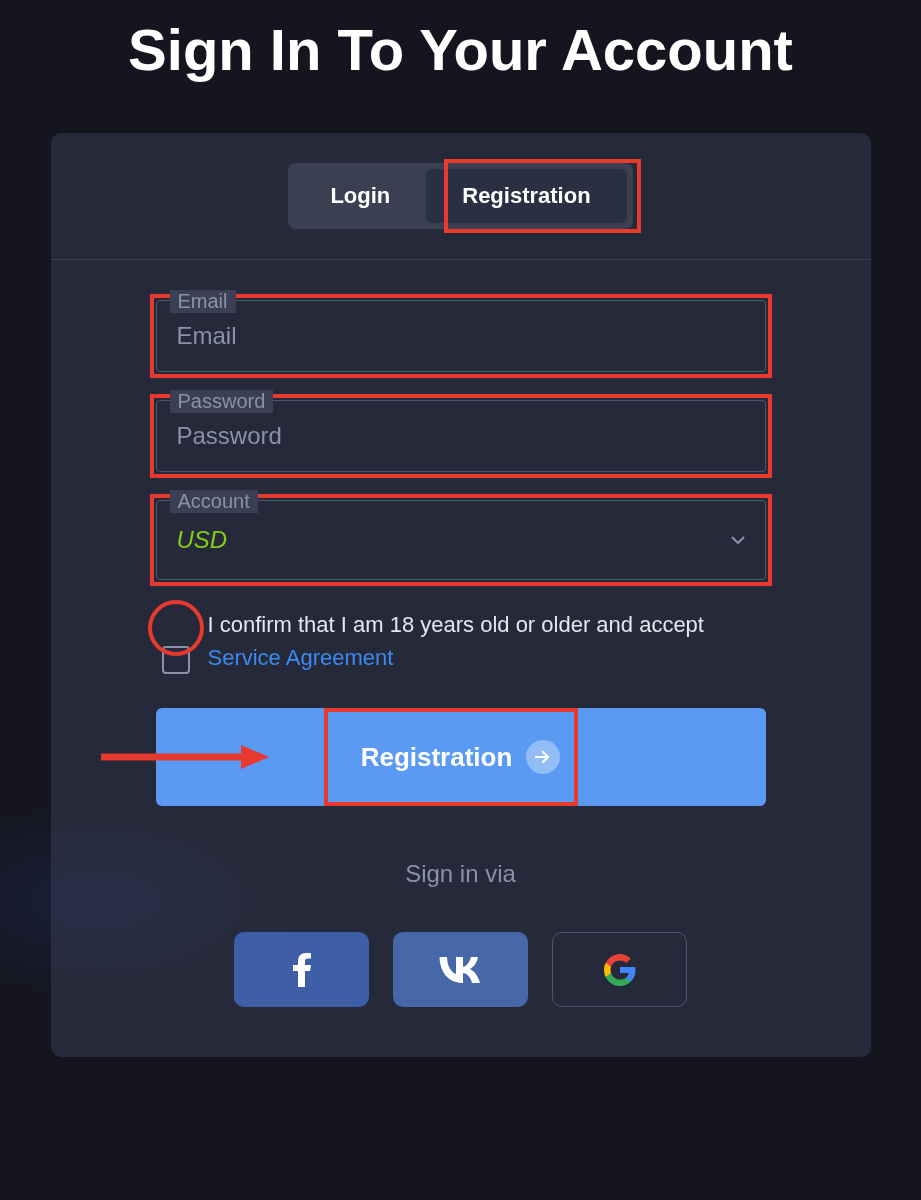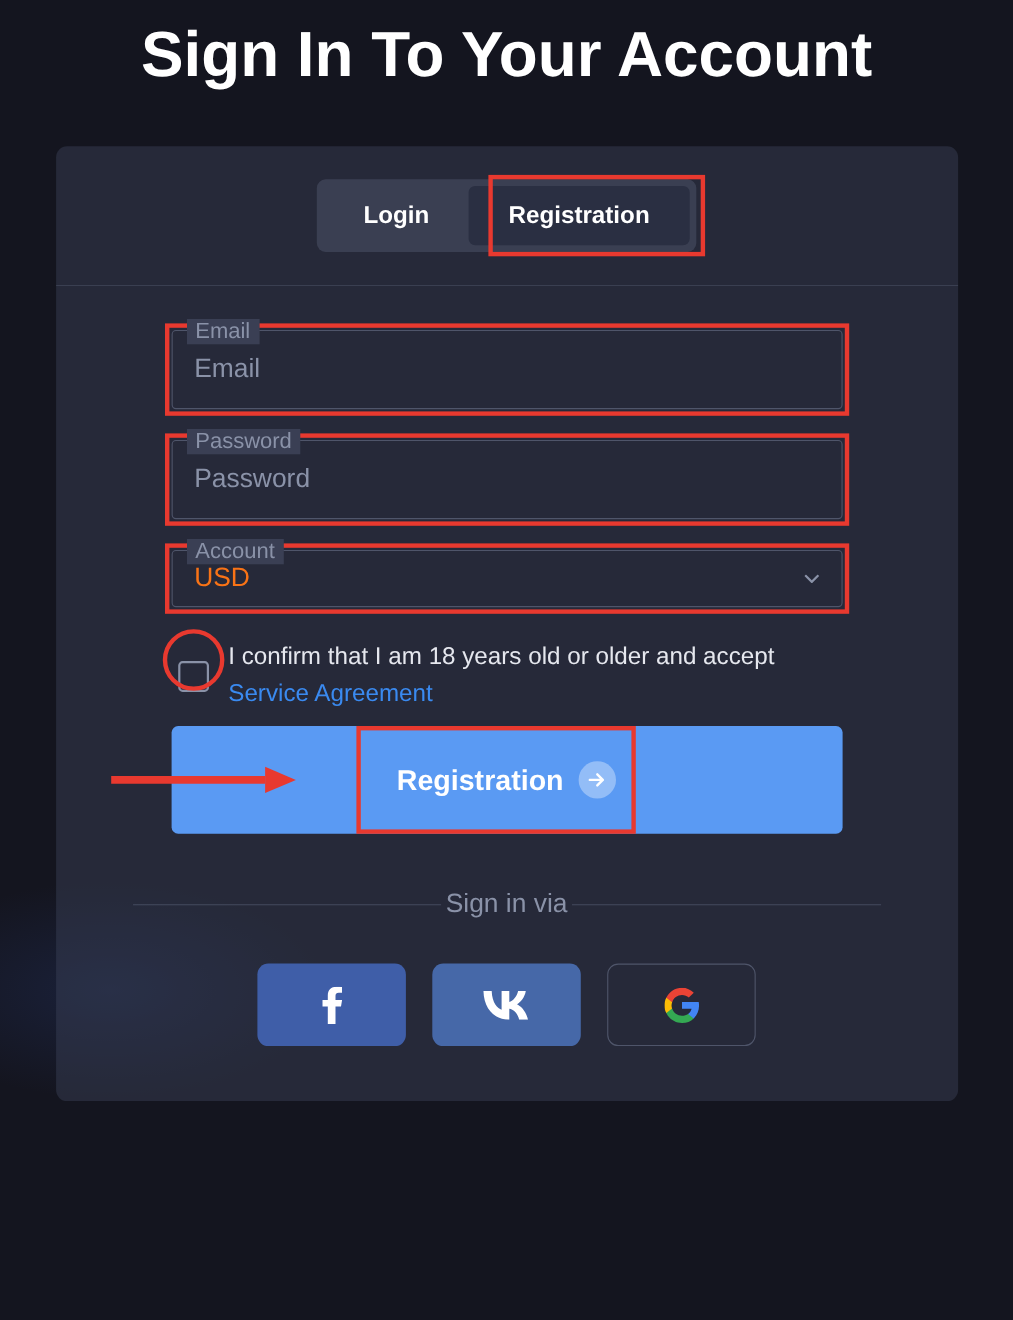--- a/index.html
+++ b/index.html
@@ -104,41 +104,42 @@
       padding: 0 20px;
       color: #8a92a8;
       font-size: 24px;
       outline: none;
     }
     .field-input::placeholder {
       color: #8a92a8;
     }
     .select-value {
       width: 100%;
-      height: 52px;
+      height: 80px;
       background: transparent;
       border: 1px solid rgba(120,130,155,0.5);
       border-radius: 4px;
       padding: 0 20px;
-      color: #f97316;
+      color: #84cc16;
       font-size: 24px;
       display: flex;
       align-items: center;
       justify-content: space-between;
       cursor: pointer;
+      font-style: italic;
     }
     .chevron-down {
       width: 14px;
       height: 8px;
     }
     .checkbox-row {
       display: flex;
-      align-items: center;
+      align-items: flex-end;
       gap: 18px;
-      margin-bottom: 14px;
+      margin-bottom: 34px;
       position: relative;
     }
     .checkbox-circle-highlight {
       position: absolute;
       top: -8px;
       left: -8px;
       width: 56px;
       height: 56px;
       border: 4px solid #e8392f;
       border-radius: 50%;
@@ -204,20 +205,21 @@
       left: -55px;
       top: 50%;
       transform: translateY(-50%);
       pointer-events: none;
     }
     .divider-row {
       display: flex;
       align-items: center;
       gap: 4px;
       margin: 50px 70px 0;
+      flex-direction: column;
     }
     .divider-line {
       flex: 1;
       height: 1px;
       background: rgba(120,130,155,0.35);
     }
     .divider-text {
       color: #8a92a8;
       font-size: 24px;
     }

